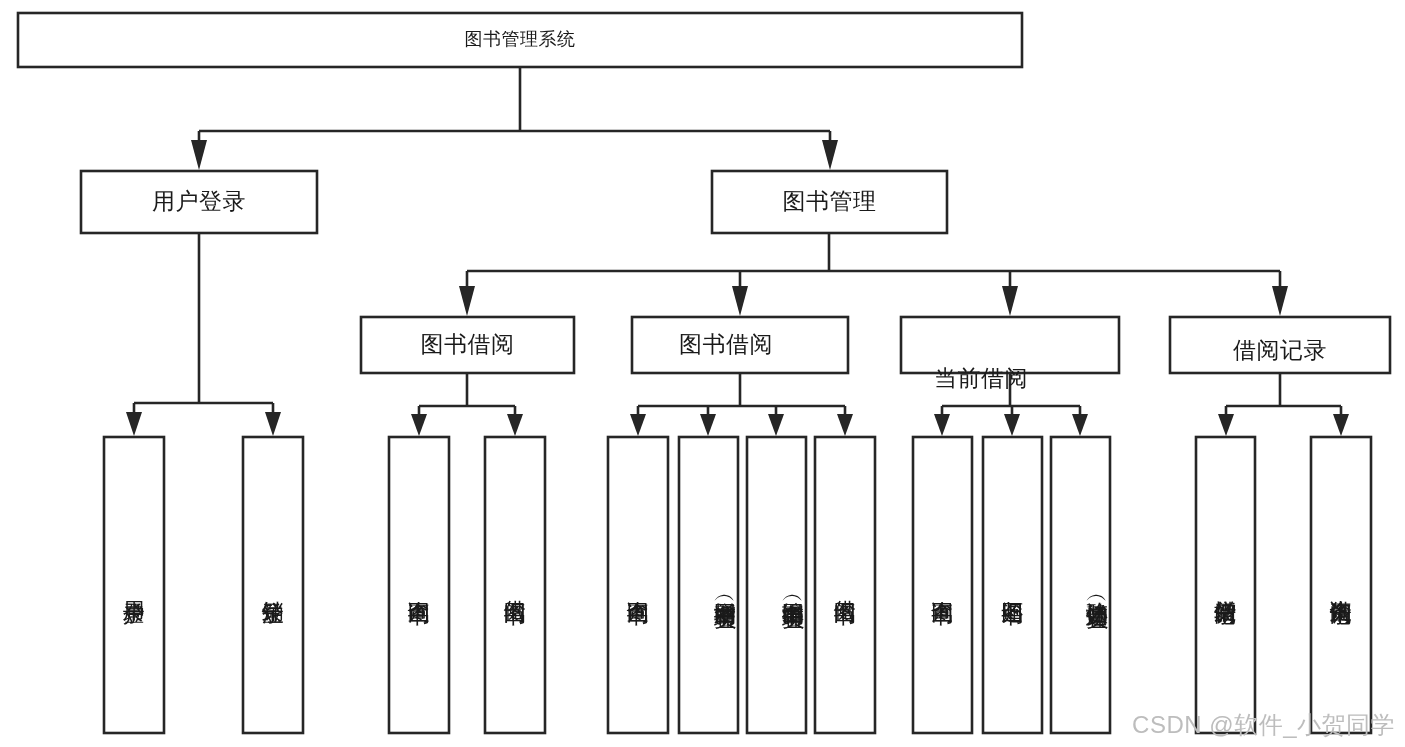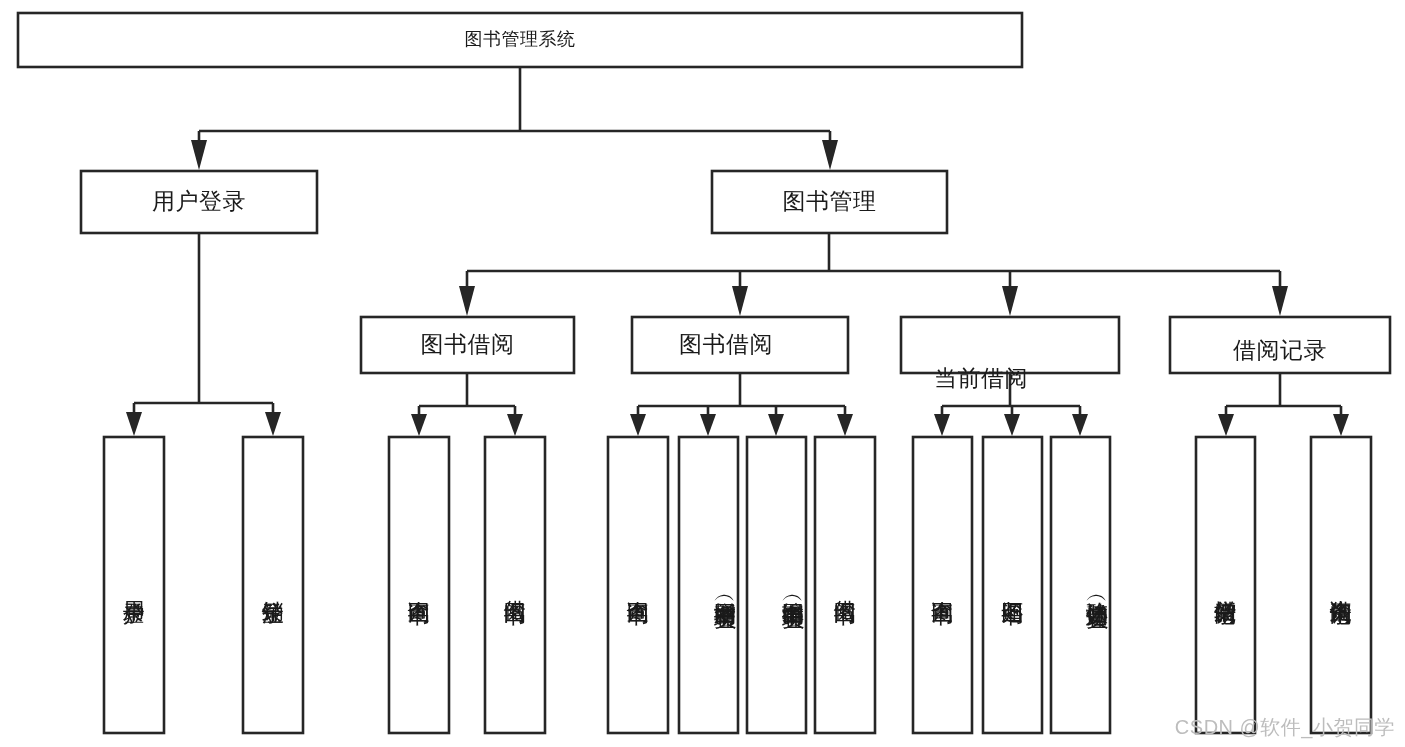--- a/index.html
+++ b/index.html
@@ -71,21 +71,21 @@
   }
   .node-label-v.align-top {
     align-items: flex-start;
     padding-top: 6px;
     box-sizing: border-box;
   }
   .watermark {
     position: absolute;
     right: 10px;
     bottom: 6px;
-    font-size: 20px;
+    font-size: 24px;
     color: #bdbdbd;
     letter-spacing: 0.5px;
     white-space: nowrap;
     pointer-events: none;
   }
 </style>
 </head>
 <body>
 
 <div id="diagram-root">

